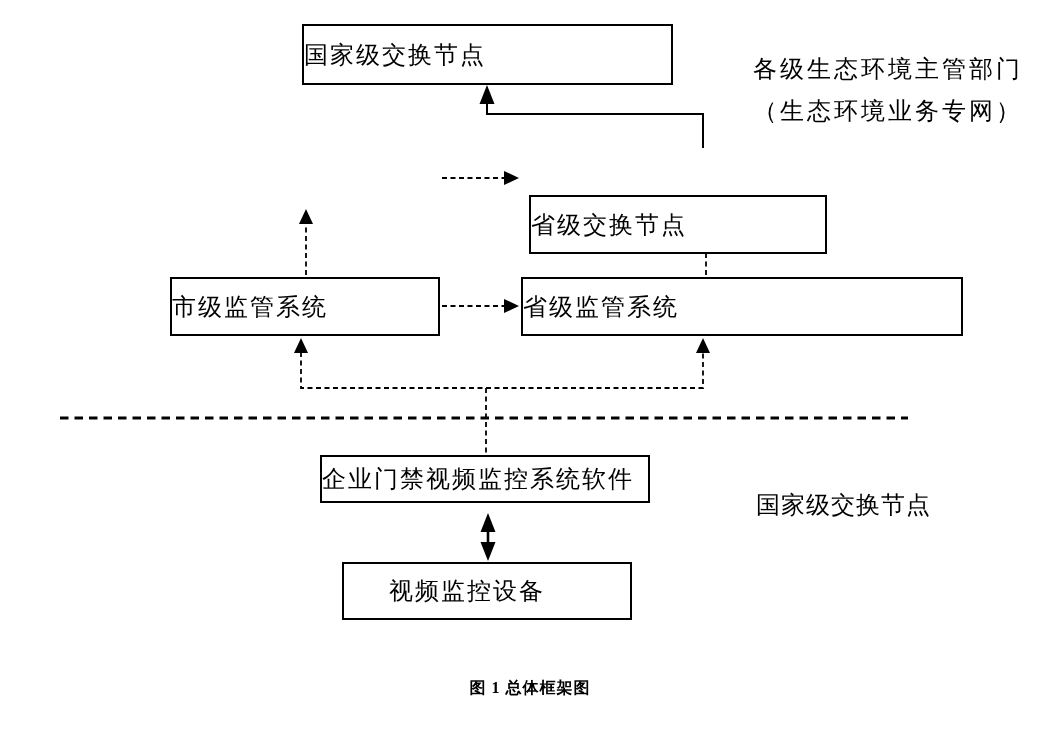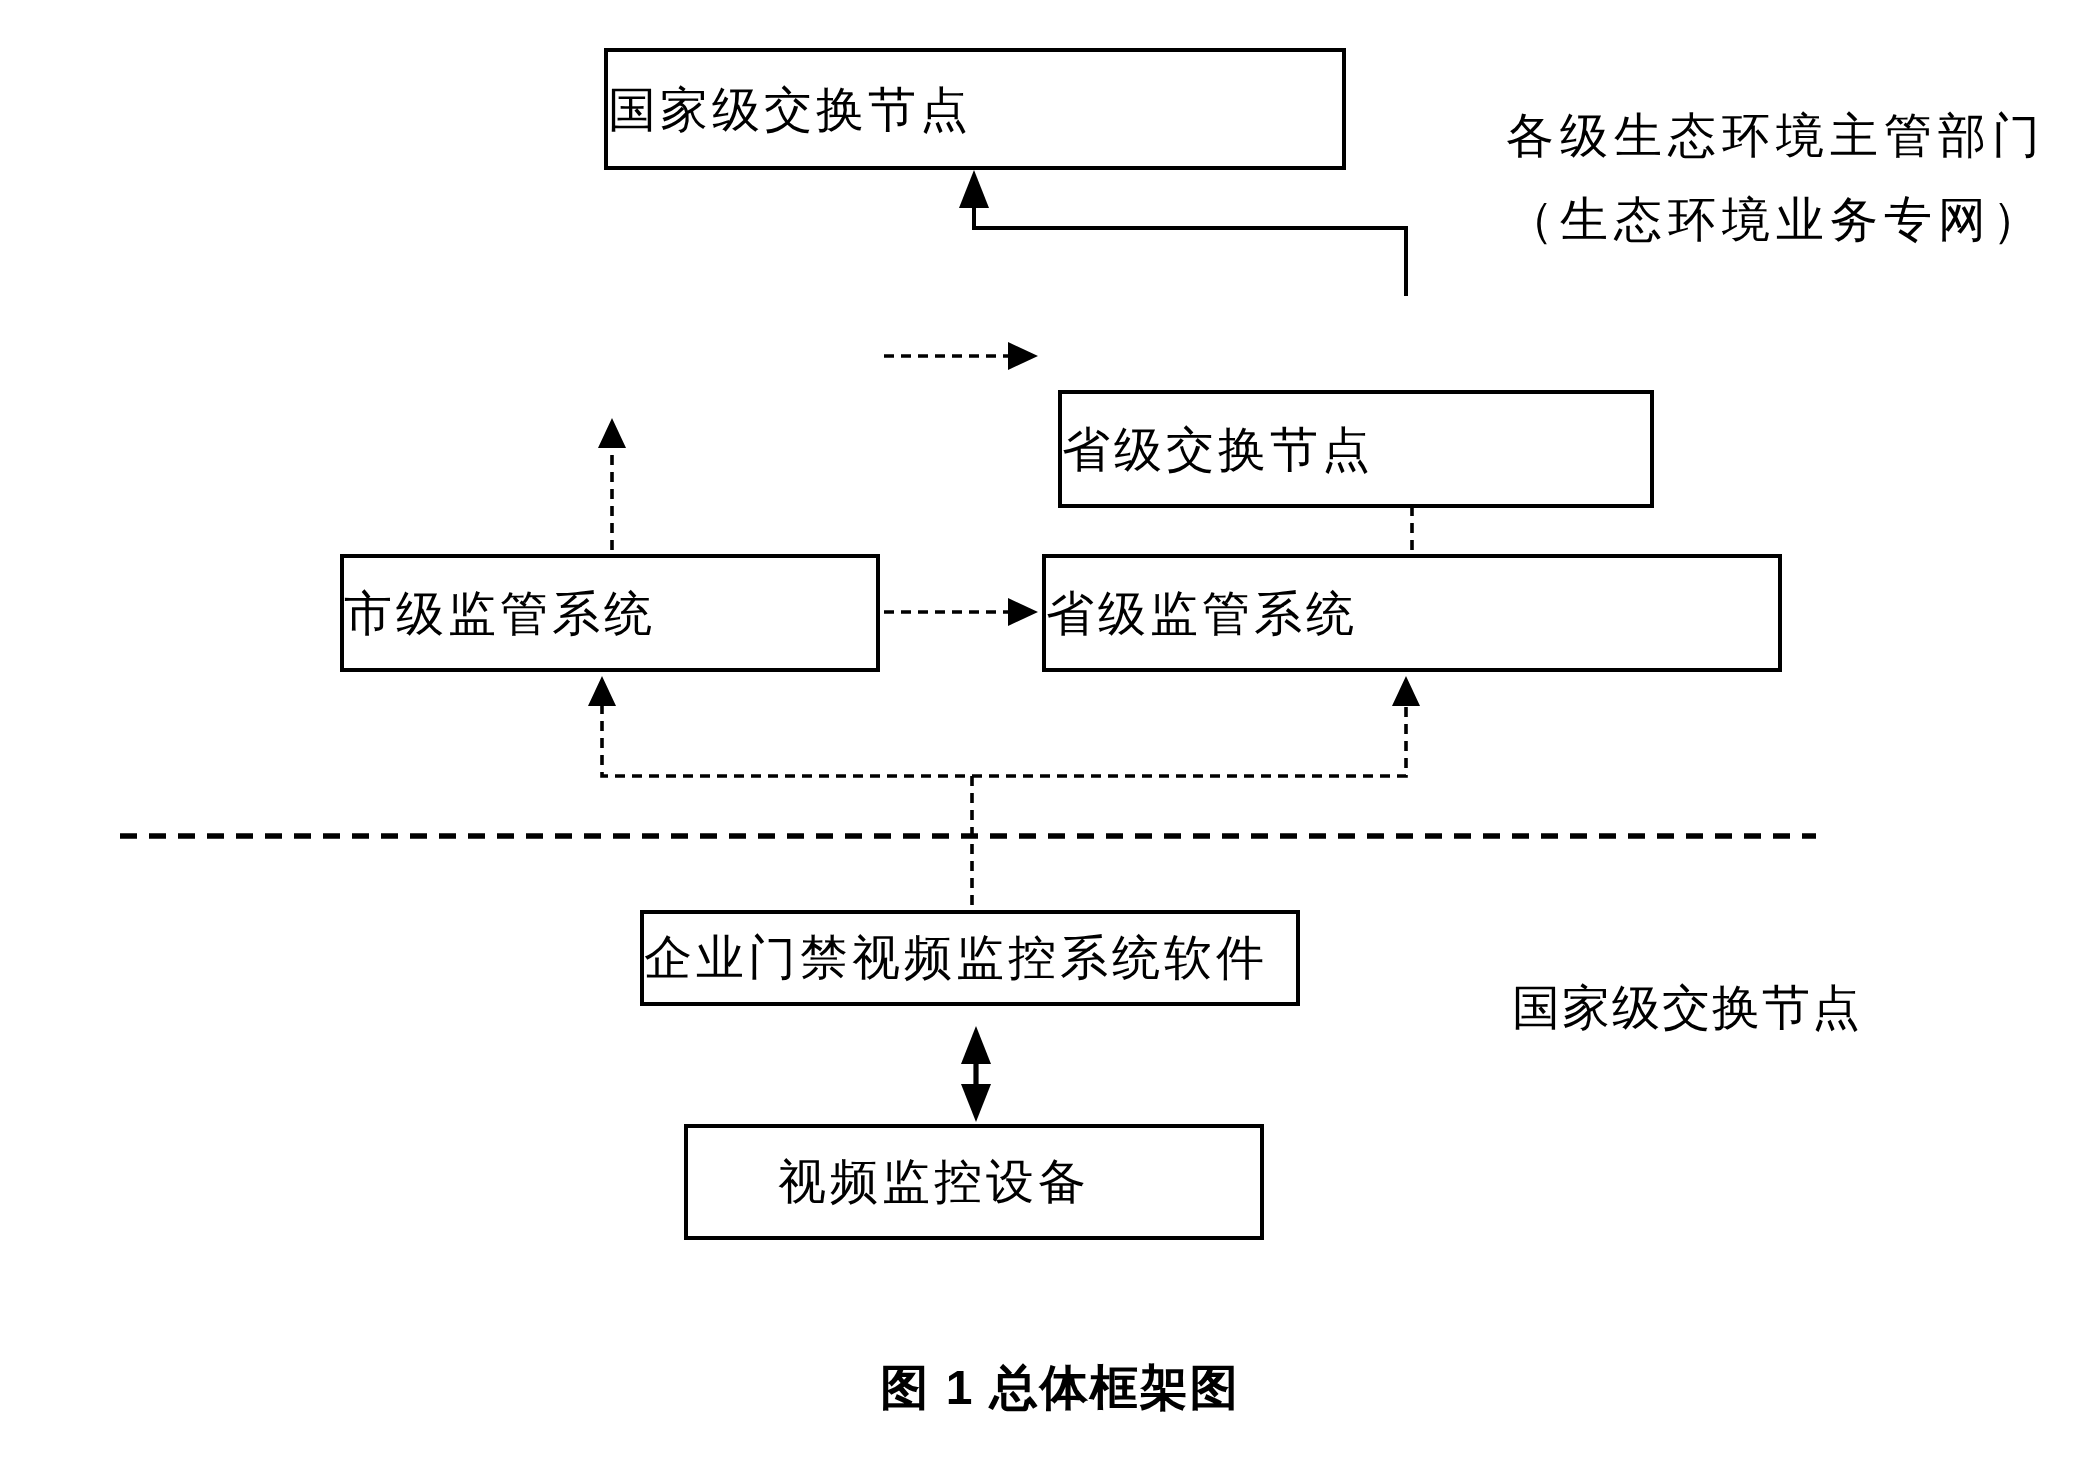--- a/index.html
+++ b/index.html
@@ -61,23 +61,23 @@
     top: 490px;
     letter-spacing: 1px;
     line-height: 30px;
   }
   .figure-caption {
     position: absolute;
     left: 330px;
     top: 678px;
     width: 400px;
     text-align: center;
-    font-family: Liberation Sans, sans-serif;
+    font-family: Liberation Serif, serif;
     font-weight: bold;
-    font-size: 24px;
+    font-size: 16px;
     letter-spacing: 1px;
     color: #000000;
     white-space: nowrap;
   }
 </style>
 </head>
 <body>
 
 <div class="stage">
 
@@ -116,21 +116,21 @@
 
 
   <div class="node" style="left:529px; top:148px; width:298px; height:59px;margin-top:47px;">
     <span class="node-label">省级交换节点</span>
   </div>
 
   <div class="node" style="left:170px; top:277px; width:270px; height:59px;">
     <span class="node-label">市级监管系统</span>
   </div>
 
-  <div class="node" style="left:521px; top:277px; width:370px; height:59px;">
+  <div class="node" style="left:521px; top:277px; width:442px; height:59px;">
     <span class="node-label">省级监管系统</span>
   </div>
 
   <div class="node" style="left:320px; top:455px; width:330px; height:48px;">
     <span class="node-label">企业门禁视频监控系统软件</span>
   </div>
 
   <div class="node" style="left:342px; top:562px; width:290px; height:58px;padding-left:45px;">
     <span class="node-label">视频监控设备</span>
   </div>

